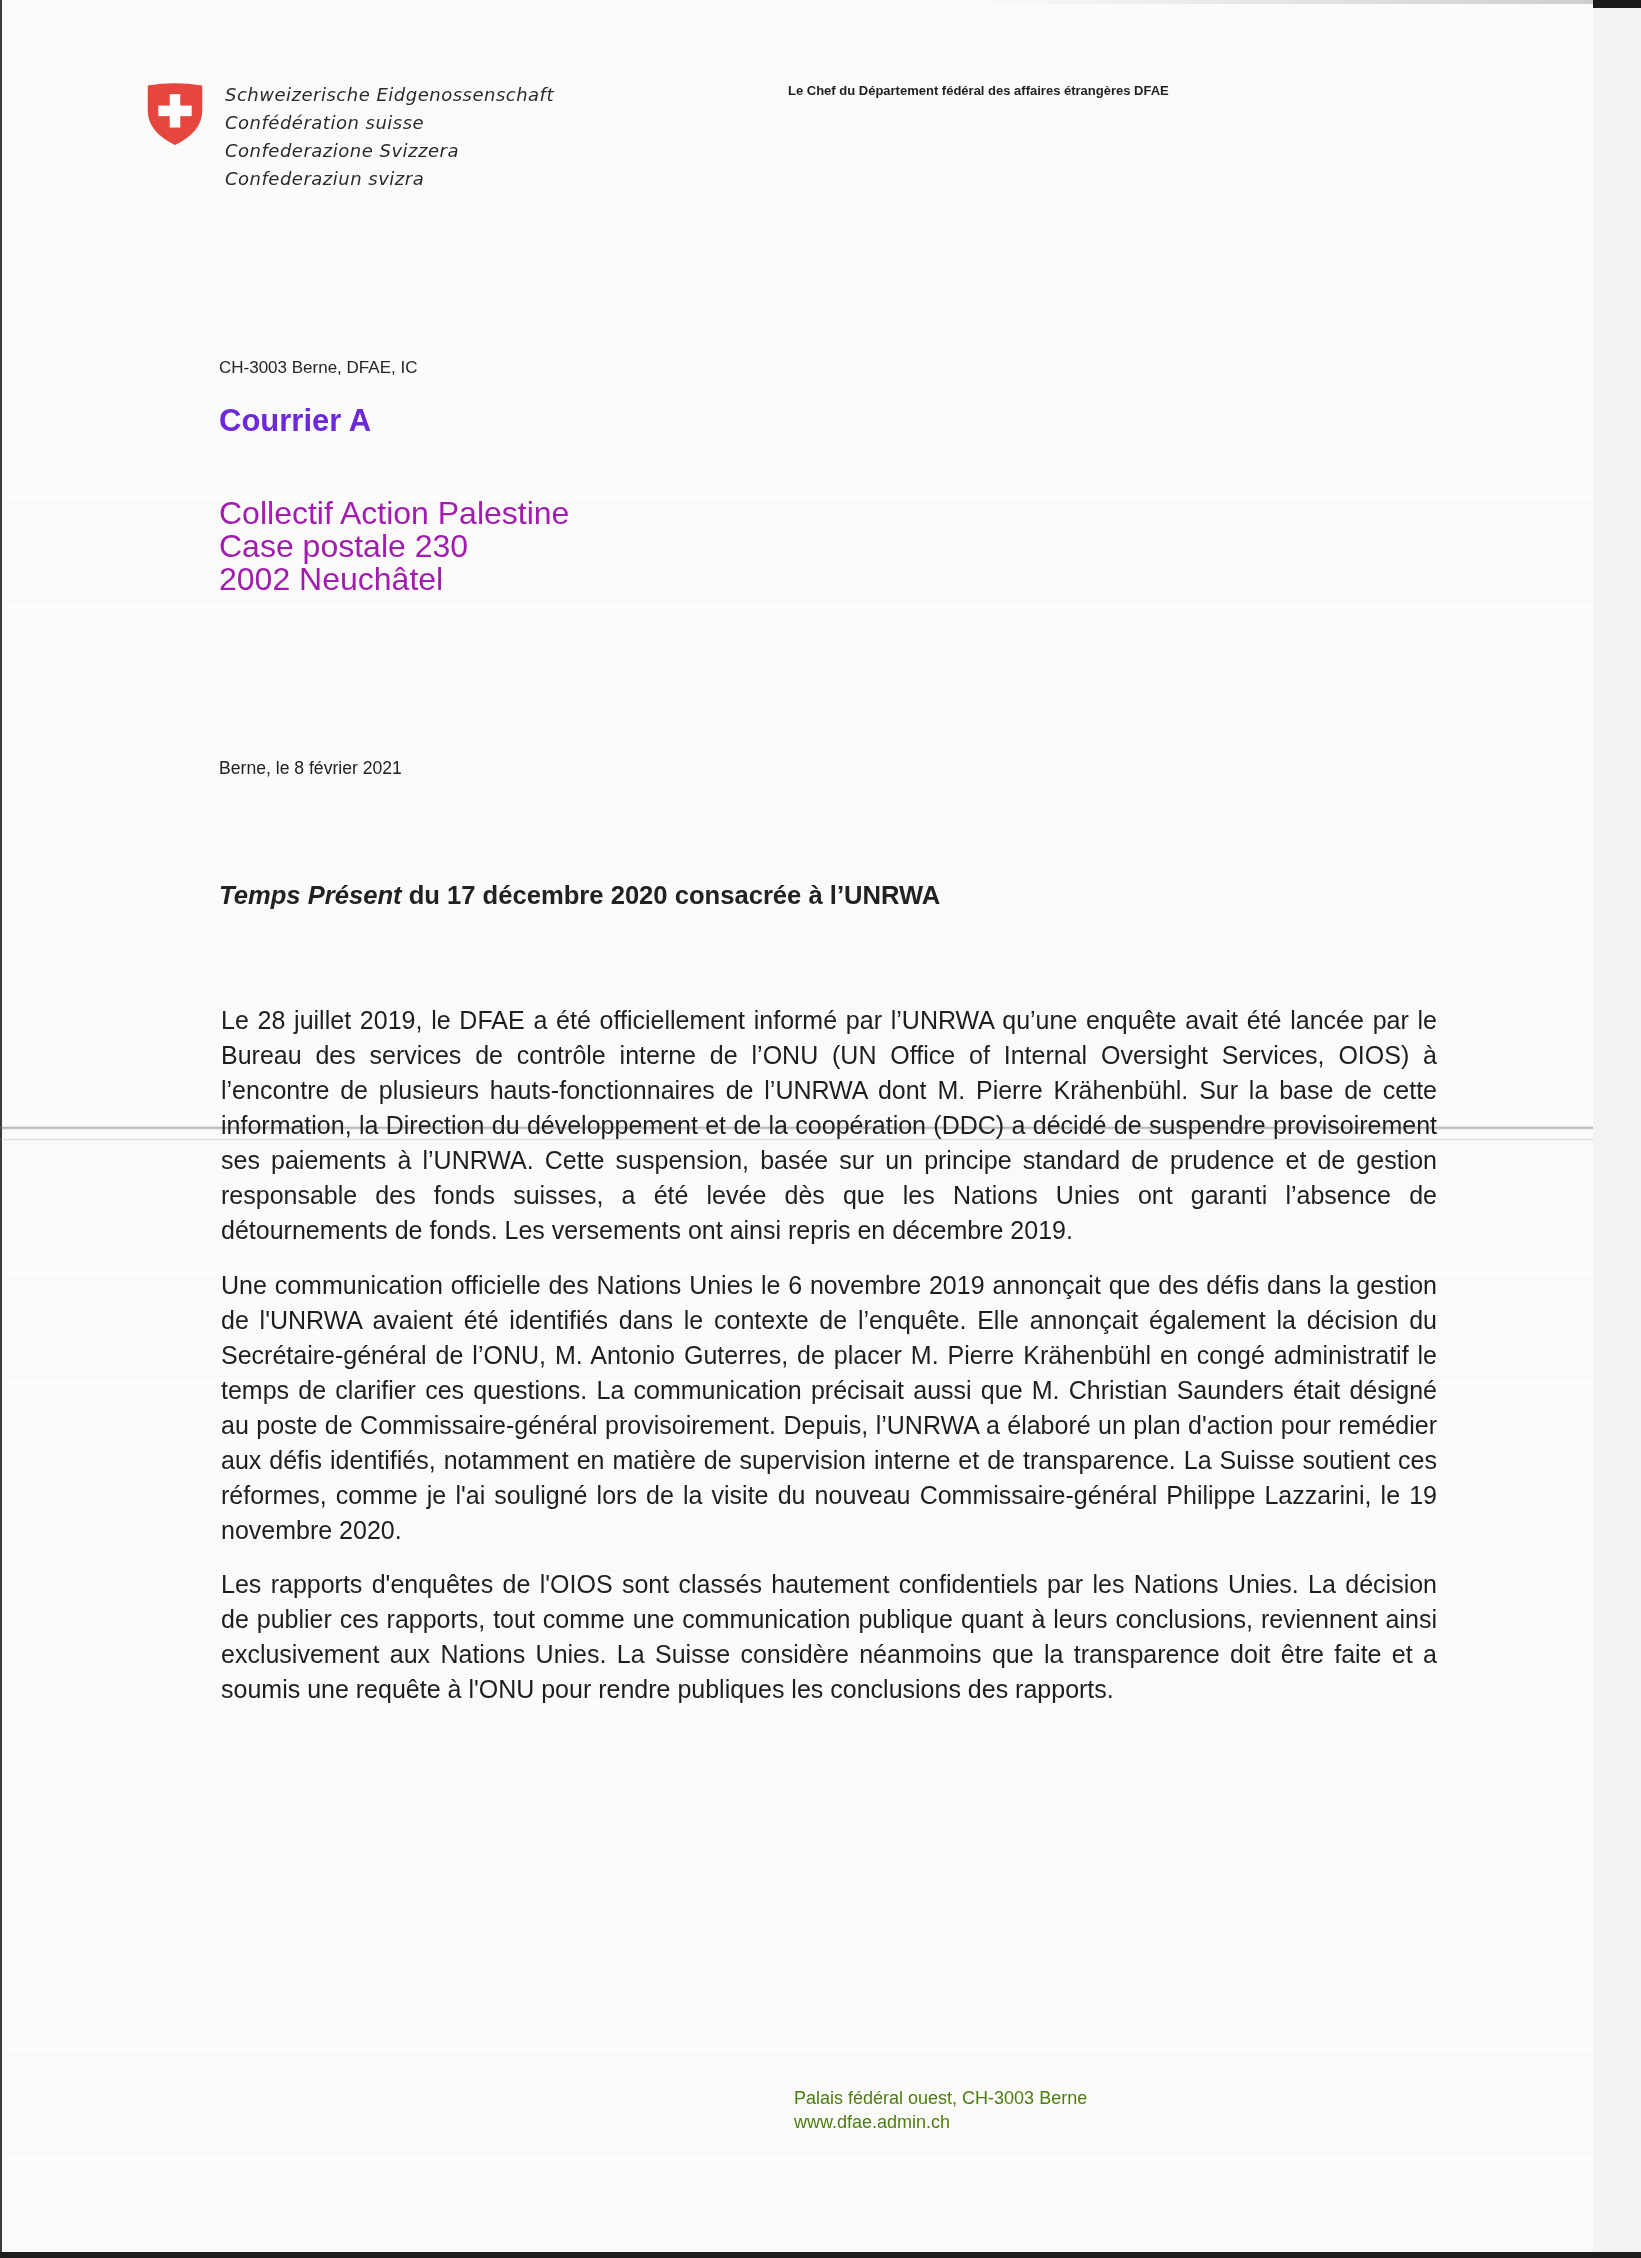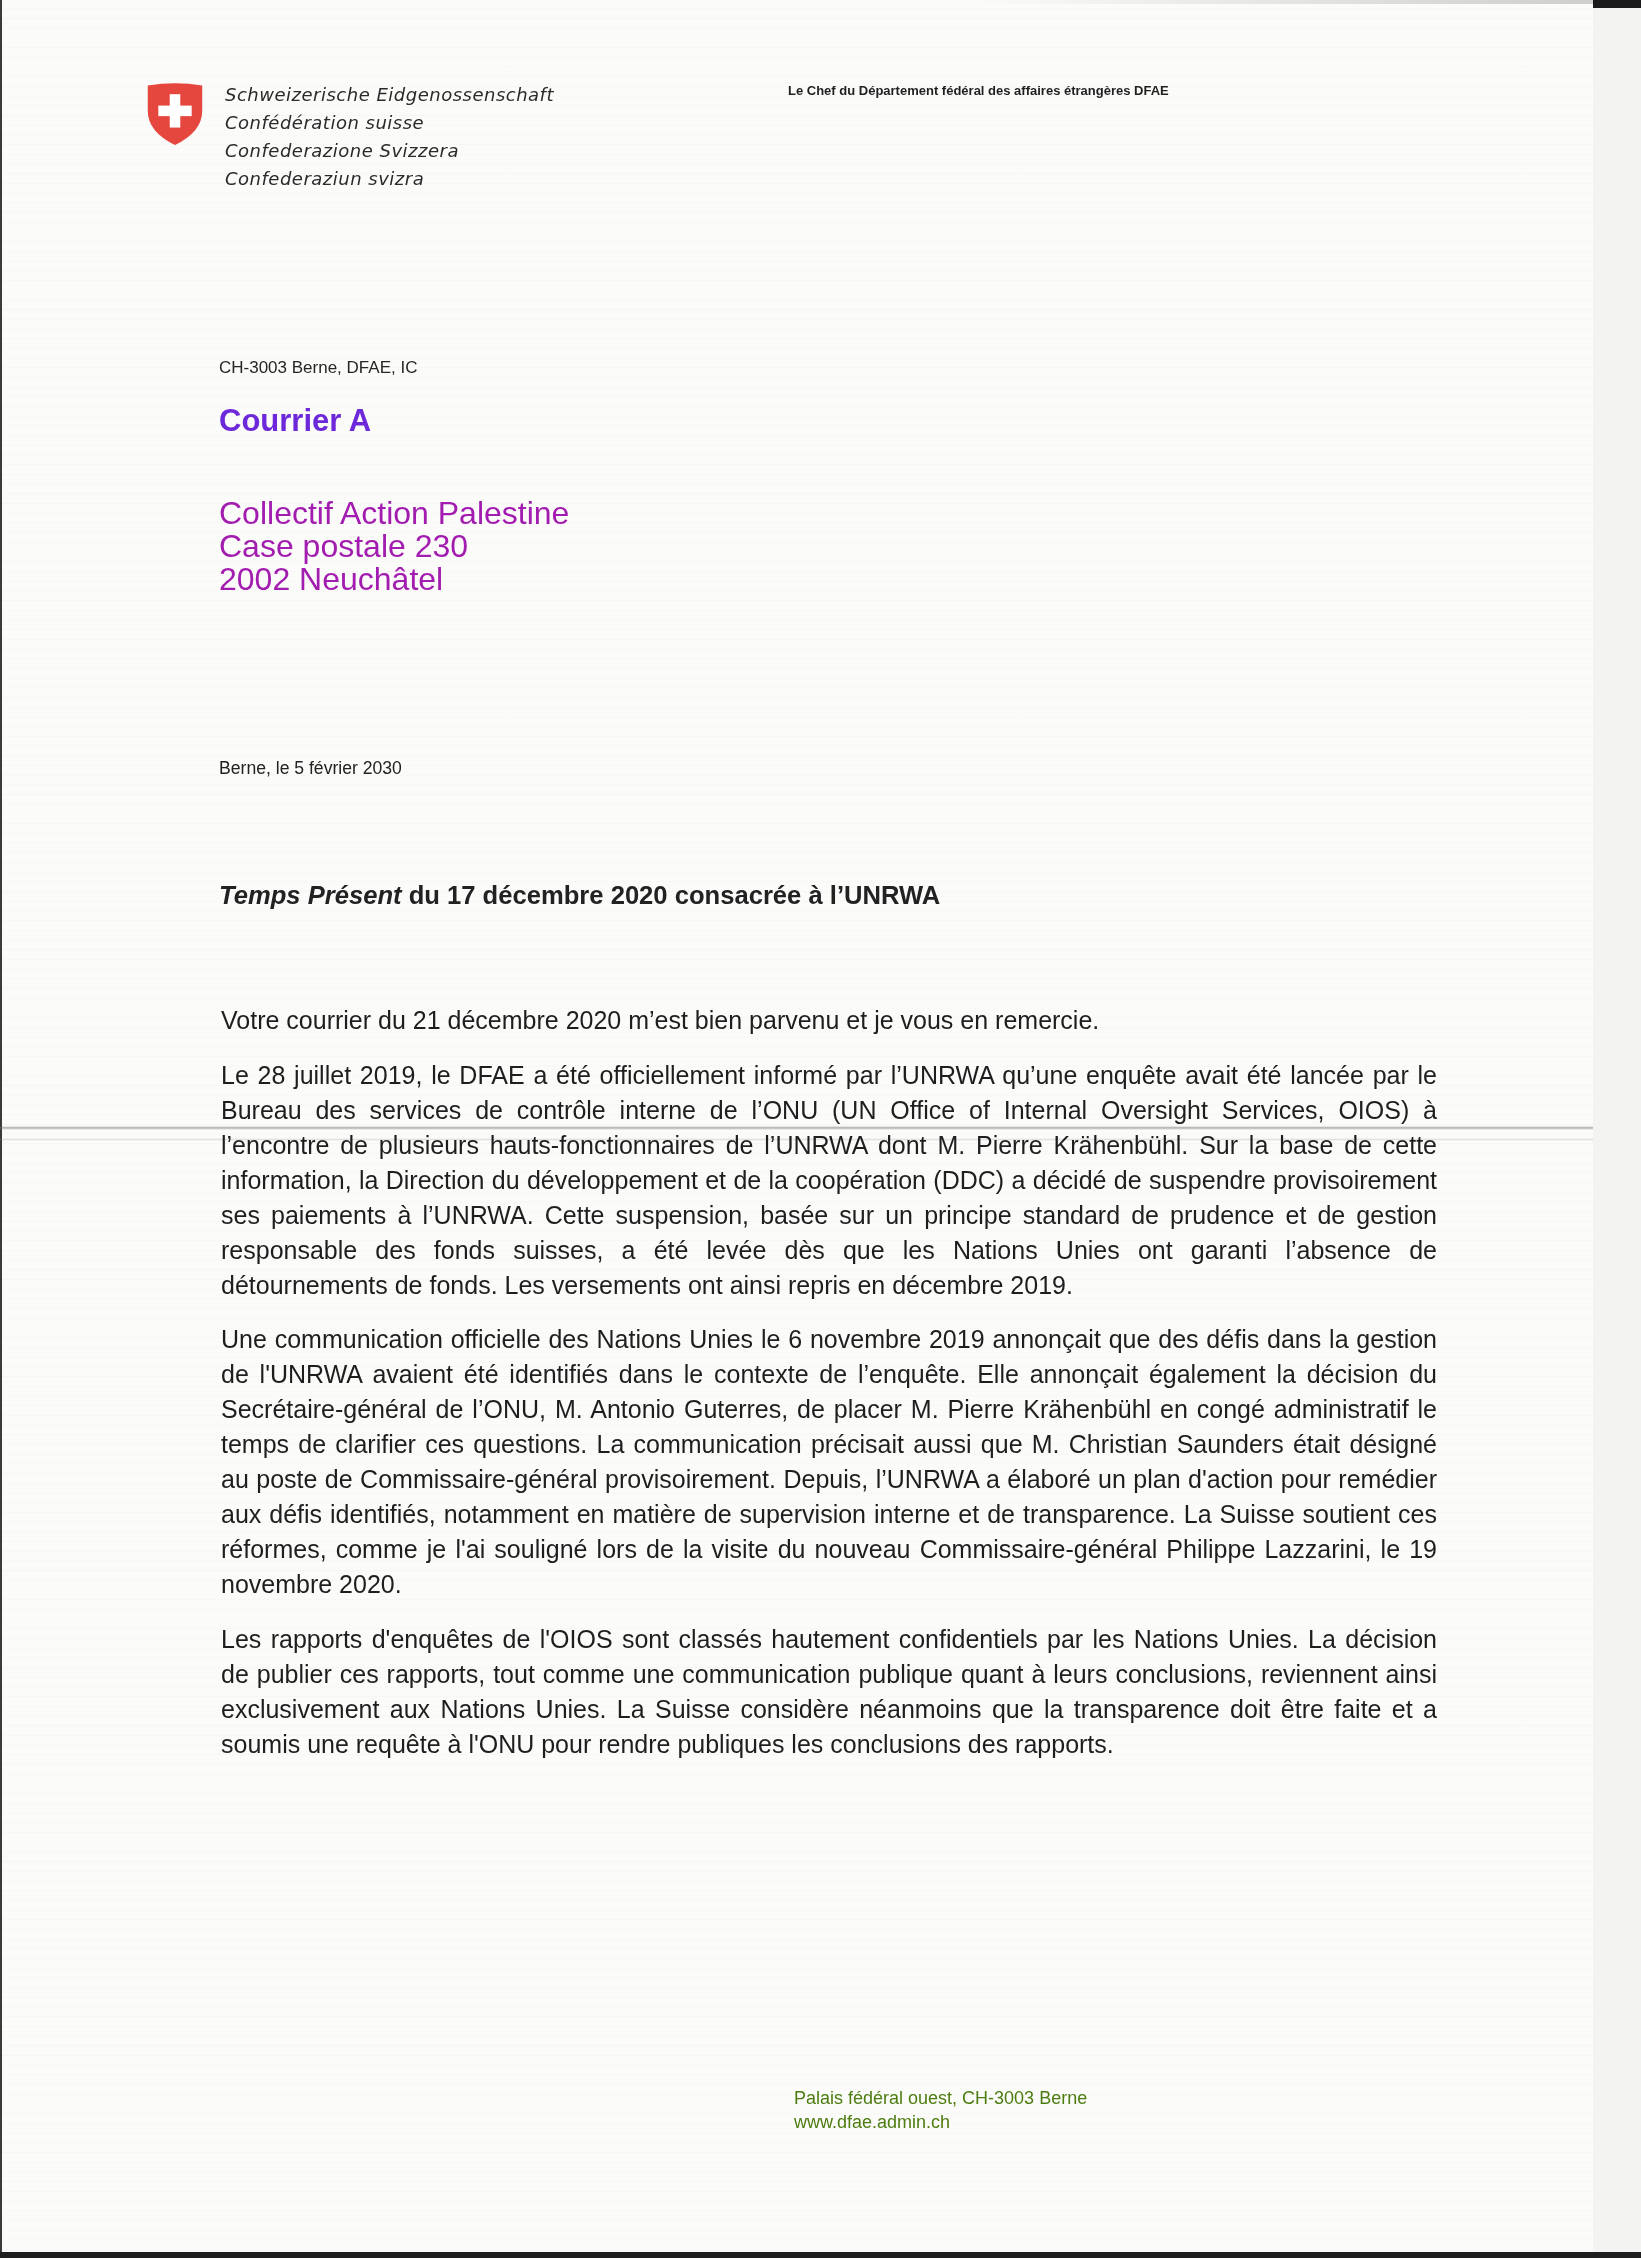--- a/index.html
+++ b/index.html
@@ -117,26 +117,25 @@
 
 <div class="sender">CH-3003 Berne, DFAE, IC</div>
 <div class="courrier">Courrier A</div>
 
 <div class="address">
   <div>Collectif Action Palestine</div>
   <div>Case postale 230</div>
   <div>2002 Neuchâtel</div>
 </div>
 
-<div class="date">Berne, le 5 février 2030</div>
+<div class="date">Berne, le 8 février 2021</div>
 
 <div class="subject"><em>Temps Présent</em><span> du 17 décembre 2020 consacrée à l’UNRWA</span></div>
 
 <div class="body">
-  <p class="p-gap last-left" style="margin-top:29px">Votre courrier du 21 décembre 2020 m’est bien parvenu et je vous en remercie.</p>
   <p class="p-gap" style="margin-top:29px">Le 28 juillet 2019, le DFAE a été officiellement informé par l’UNRWA qu’une enquête avait été lancée par le Bureau des services de contrôle interne de l’ONU (UN Office of Internal Oversight Services, OIOS) à l’encontre de plusieurs hauts-fonctionnaires de l’UNRWA dont M. Pierre Krähenbühl. Sur la base de cette information, la Direction du développement et de la coopération (DDC) a décidé de suspendre provisoirement ses paiements à l’UNRWA. Cette suspension, basée sur un principe standard de prudence et de gestion responsable des fonds suisses, a été levée dès que les Nations Unies ont garanti l’absence de détournements de fonds. Les versements ont ainsi repris en décembre 2019.</p>
   <p class="p-gap" style="margin-top:29px">Une communication officielle des Nations Unies le 6 novembre 2019 annonçait que des défis dans la gestion de l'UNRWA avaient été identifiés dans le contexte de l’enquête. Elle annonçait également la décision du Secrétaire-général de l’ONU, M. Antonio Guterres, de placer M. Pierre Krähenbühl en congé administratif le temps de clarifier ces questions. La communication précisait aussi que M. Christian Saunders était désigné au poste de Commissaire-général provisoirement. Depuis, l’UNRWA a élaboré un plan d'action pour remédier aux défis identifiés, notamment en matière de supervision interne et de transparence. La Suisse soutient ces réformes, comme je l'ai souligné lors de la visite du nouveau Commissaire-général Philippe Lazzarini, le 19 novembre 2020.</p>
   <p class="p-gap" style="margin-top:29px">Les rapports d'enquêtes de l'OIOS sont classés hautement confidentiels par les Nations Unies. La décision de publier ces rapports, tout comme une communication publique quant à leurs conclusions, reviennent ainsi exclusivement aux Nations Unies. La Suisse considère néanmoins que la transparence doit être faite et a soumis une requête à l'ONU pour rendre publiques les conclusions des rapports.</p>
 </div>
 
 <div class="footer">
   <div>Palais fédéral ouest, CH-3003 Berne</div>
   <div>www.dfae.admin.ch</div>
 </div>
 

